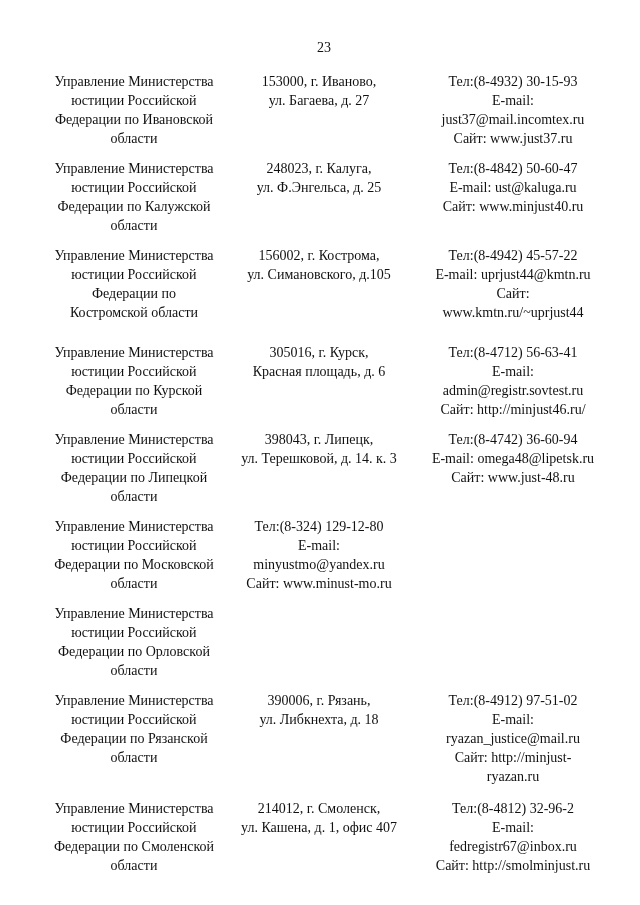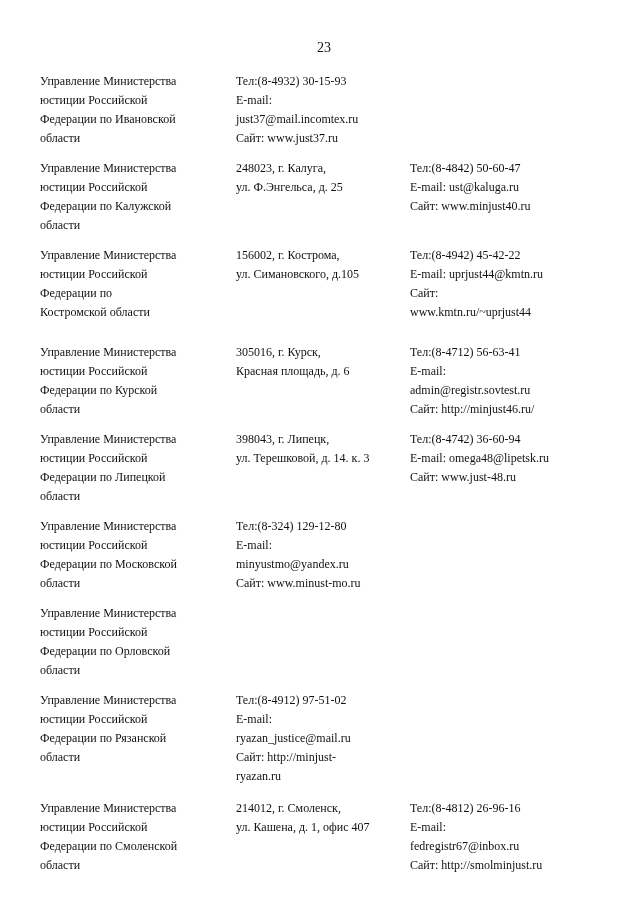--- a/index.html
+++ b/index.html
@@ -32,40 +32,42 @@
     display: block;
   }
   .row {
     display: grid;
     grid-template-columns: 196px 174px 214px;
     margin-bottom: 11px;
   }
   .row:nth-child(3) { margin-bottom: 21px; }
   .row:nth-child(8) { margin-bottom: 13px; }
   .cell {
-    font-size: 12px;
+    font-size: 14px;
     line-height: 19px;
-    text-align: left;
+    text-align: center;
     white-space: pre-line;
     padding: 0 4px;
   }
 </style>
 </head>
 <body>
 
 <div class="page">
   <div class="page-number">23</div>
 
   <div class="directory">
 
     <div class="row">
       <div class="cell">Управление Министерства
 юстиции Российской
 Федерации по Ивановской
 области</div>
+      <div class="cell">153000, г. Иваново,
+ул. Багаева, д. 27</div>
       <div class="cell">Тел:(8-4932) 30-15-93
 E-mail:
 just37@mail.incomtex.ru
 Сайт: www.just37.ru</div>
     </div>
 
     <div class="row">
       <div class="cell">Управление Министерства
 юстиции Российской
 Федерации по Калужской
@@ -77,21 +79,21 @@
 Сайт: www.minjust40.ru</div>
     </div>
 
     <div class="row">
       <div class="cell">Управление Министерства
 юстиции Российской
 Федерации по
 Костромской области</div>
       <div class="cell">156002, г. Кострома,
 ул. Симановского, д.105</div>
-      <div class="cell">Тел:(8-4942) 45-42-22
+      <div class="cell">Тел:(8-4942) 45-57-22
 E-mail: uprjust44@kmtn.ru
 Сайт:
 www.kmtn.ru/~uprjust44</div>
     </div>
 
     <div class="row">
       <div class="cell">Управление Министерства
 юстиции Российской
 Федерации по Курской
 области</div>
@@ -131,34 +133,36 @@
 юстиции Российской
 Федерации по Орловской
 области</div>
     </div>
 
     <div class="row">
       <div class="cell">Управление Министерства
 юстиции Российской
 Федерации по Рязанской
 области</div>
+      <div class="cell">390006, г. Рязань,
+ул. Либкнехта, д. 18</div>
       <div class="cell">Тел:(8-4912) 97-51-02
 E-mail:
 ryazan_justice@mail.ru
 Сайт: http://minjust-
 ryazan.ru</div>
     </div>
 
     <div class="row">
       <div class="cell">Управление Министерства
 юстиции Российской
 Федерации по Смоленской
 области</div>
       <div class="cell">214012, г. Смоленск,
 ул. Кашена, д. 1, офис 407</div>
-      <div class="cell">Тел:(8-4812) 26-96-16
+      <div class="cell">Тел:(8-4812) 32-96-2
 E-mail:
 fedregistr67@inbox.ru
 Сайт: http://smolminjust.ru</div>
     </div>
 
   </div>
 </div>
 
 </body></html>

